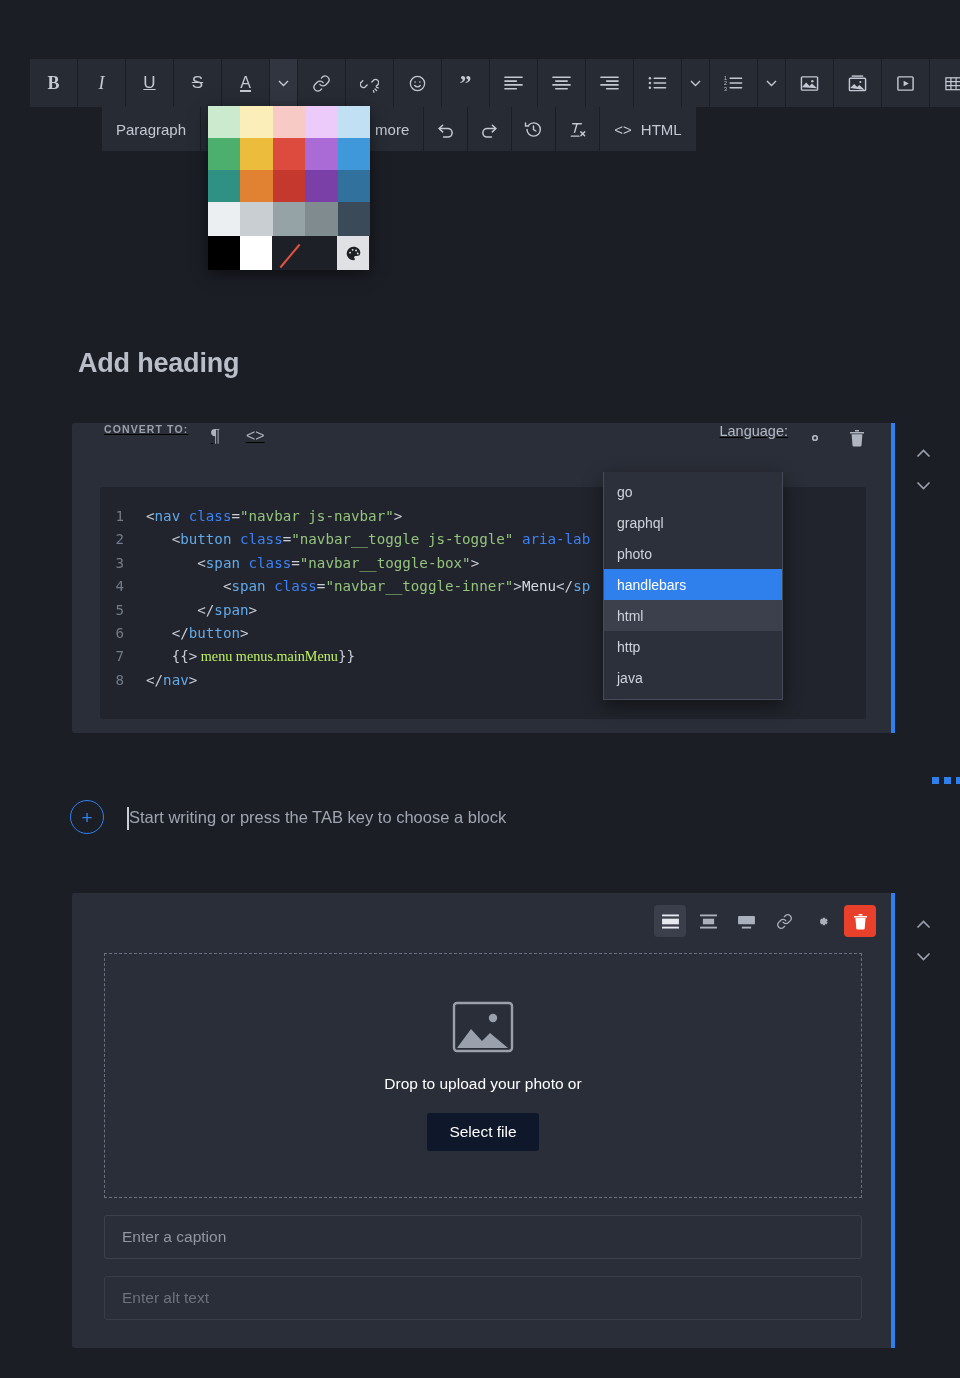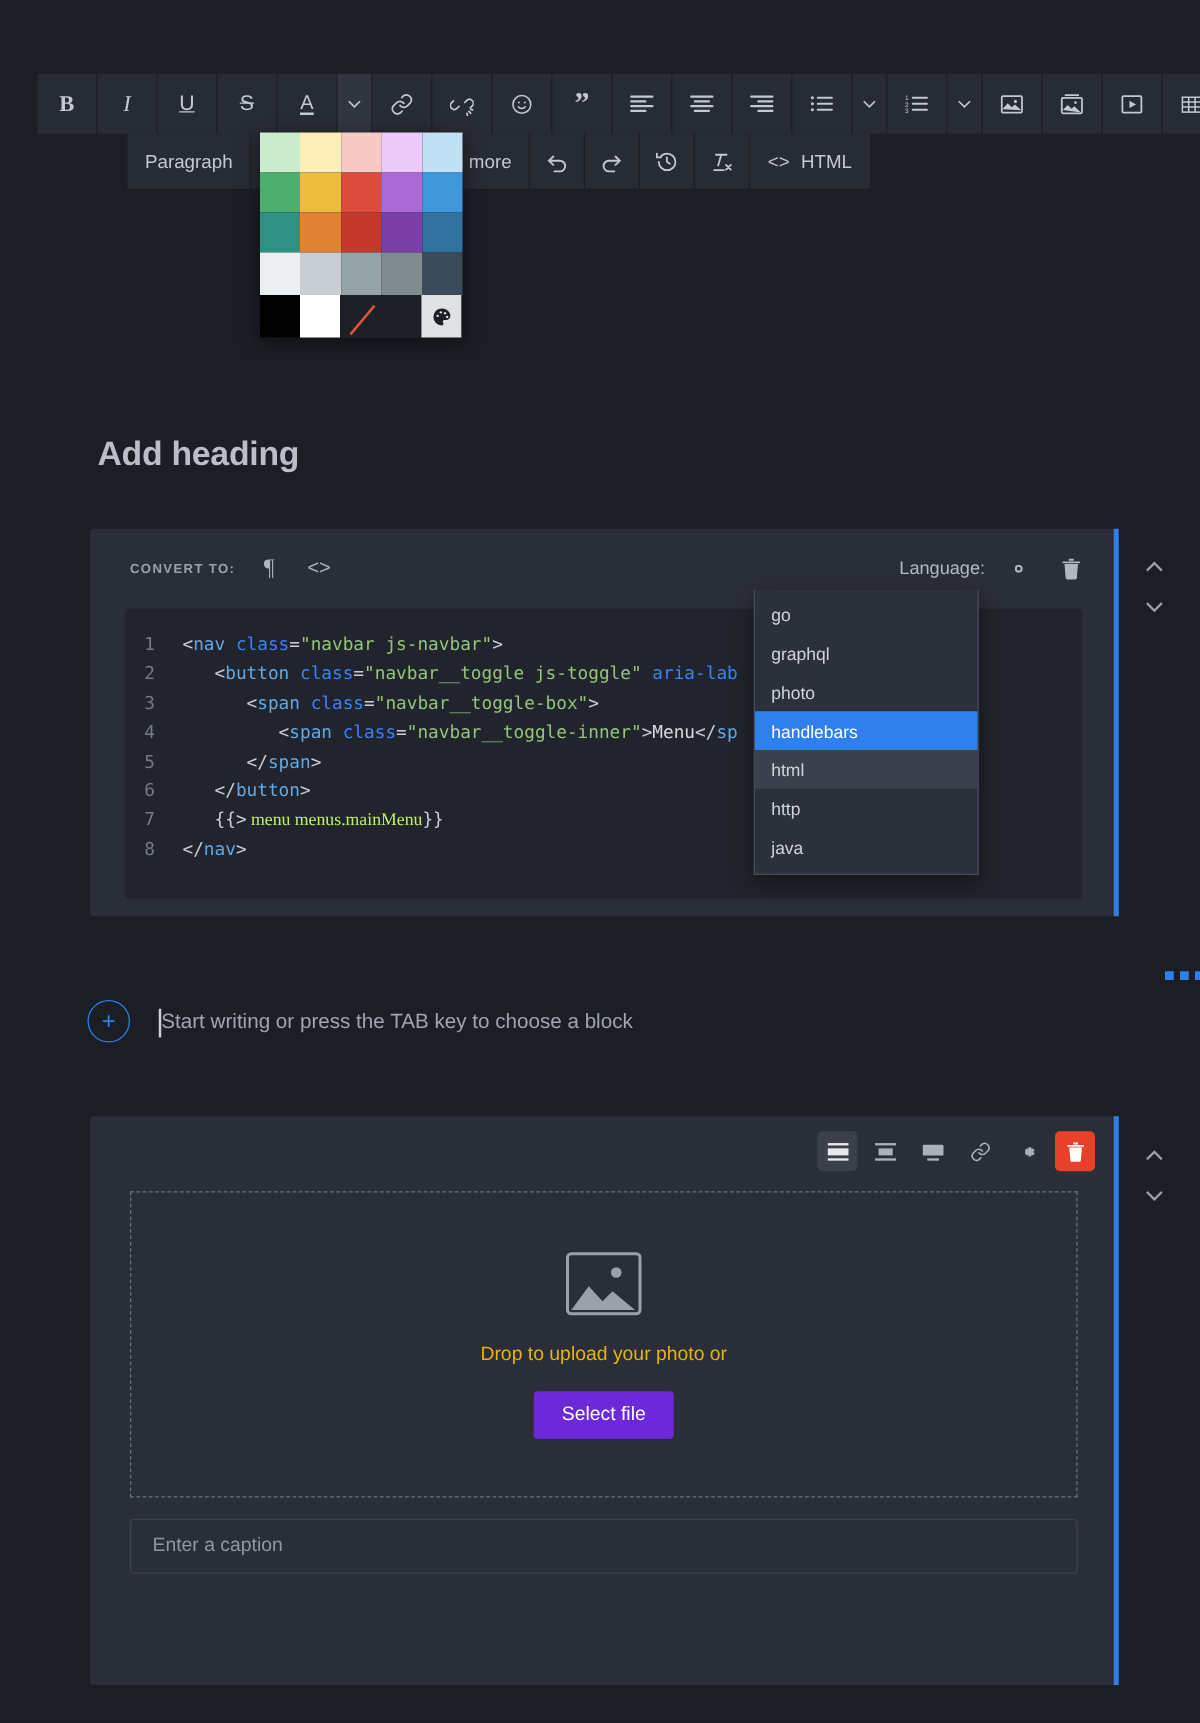--- a/index.html
+++ b/index.html
@@ -85,22 +85,22 @@
     position: absolute; left: 72px; top: 423px;
     width: 822px; height: 310px;
     background: #2a2e38;
     border-radius: 3px;
   }
   .block-accent {
     position: absolute; right: -1px; top: 0; width: 4px; height: 100%;
     background: #2f80ed;
   }
   .code-head {
-    display: flex; align-items: center;
-    height: 64px; padding: 0 22px 0 32px;
+    display: flex; align-items: flex-start;
+    height: 64px; padding: 0 22px 0 32px; text-decoration: underline;
   }
   .convert-label {
     font-size: 10.5px; letter-spacing: 1.1px; font-weight: bold;
     color: #9aa0ac; text-transform: uppercase;
   }
   .convert-btn {
     margin-left: 14px; color: #aeb4c0; font-size: 17px;
     width: 26px; height: 26px; display:flex; align-items:center; justify-content:center;
   }
   .lang-label { margin-left: auto; color: #b4bac5; font-size: 14.5px; }
@@ -209,23 +209,23 @@
   .img-tb-btn.active { background: #3a3f4b; color: #e6e9ee; }
   .img-tb-btn.danger { background: #e8402a; color: #fff; }
 
   .dropzone {
     margin: 16px 32px 0 32px; height: 245px;
     border: 1.5px dashed #6b7180;
     display: flex; flex-direction: column;
     align-items: center; justify-content: center;
   }
   .dz-icon { color: #9aa1ad; margin-bottom: 22px; }
-  .dz-text { color: #eab308; font-size: 15.5px; }
+  .dz-text { color: #ffffff; font-size: 15.5px; }
   .dz-btn {
-    margin-top: 20px; background: #6d28d9; color: #fff;
+    margin-top: 20px; background: #0f172a; color: #fff;
     padding: 0 22px; height: 38px; border-radius: 3px;
     display: flex; align-items: center; font-size: 15.5px;
   }
   .field {
     margin: 17px 32px 0 32px; height: 44px;
     border: 1px solid #3c414c; border-radius: 3px;
     display: flex; align-items: center; padding: 0 17px;
     color: #9096a2; font-size: 15.5px;
   }
   .field.alt { color: #6d727d; border-color: #383d47; }
@@ -587,20 +587,21 @@
           <rect x="2" y="2" width="58" height="48" rx="3"></rect>
           <circle cx="41" cy="17" r="4.2" fill="#9aa1ad" stroke="none"></circle>
           <path d="M5 47l14-19 11 12 8-8 18 15z" fill="#9aa1ad" stroke="none"></path>
         </svg>
     </div>
     <div class="dz-text">Drop to upload your photo or</div>
     <div class="dz-btn">Select file</div>
   </div>
 
   <div class="field">Enter a caption</div>
+  <div class="field alt">Enter alt text</div>
 </div>
 
 <div class="move-arrows" style="left:910px; top:908px;">
   <span>
     <svg width="15" height="9" viewBox="0 0 15 9">
         <path d="M1.5 7.5L7.5 1.5l6 6" stroke="#9aa1ad" stroke-width="1.7" fill="none"></path>
       </svg>
   </span>
   <span>
     <svg width="15" height="9" viewBox="0 0 15 9">

